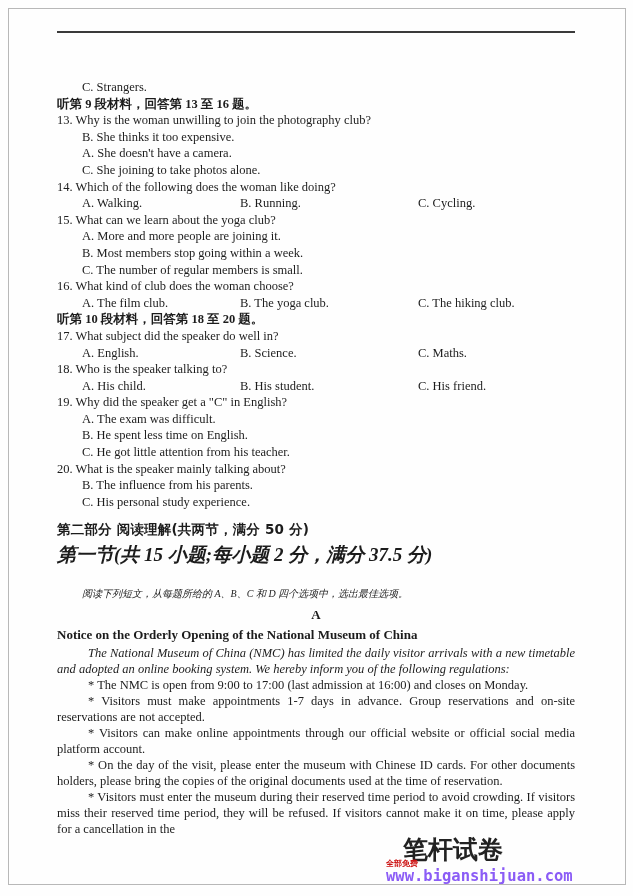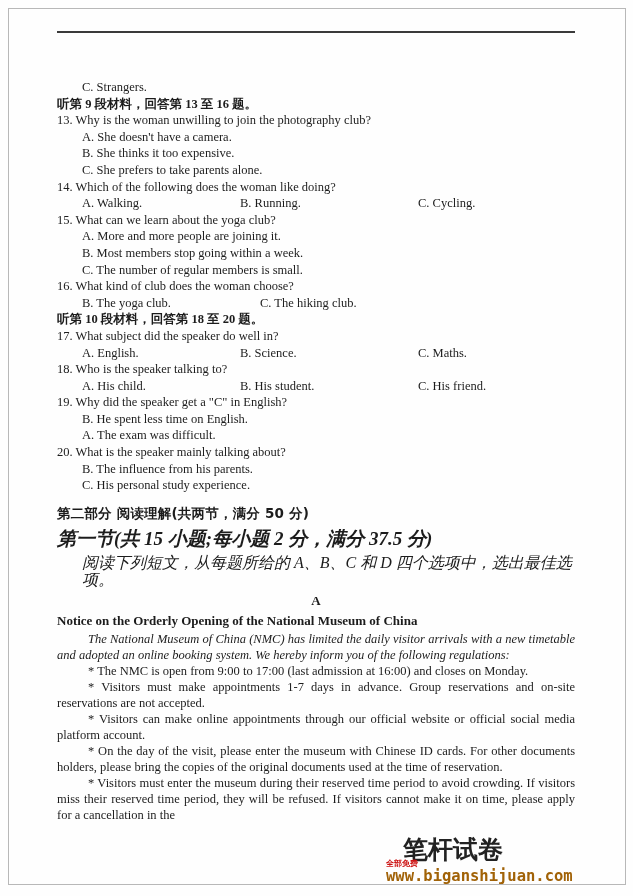--- a/index.html
+++ b/index.html
@@ -51,23 +51,23 @@
     letter-spacing: 0.2px;
   }
   .part2-subheading {
     margin-top: 8px;
     font-size: 19px;
     font-weight: bold;
     font-style: italic;
     line-height: 17px;
   }
   .part2-instruction {
-    margin-top: 7px;
+    margin-top: 22px;
     font-style: italic;
-    font-size: 16px;
+    font-size: 10px;
     line-height: 17px;
     padding-left: 25px;
   }
   .passage-label {
     margin-top: 4px;
     text-align: center;
     font-weight: bold;
     font-size: 13px;
     line-height: 17px;
   }
@@ -113,42 +113,42 @@
     font-weight: bold;
     font-size: 8px;
     line-height: 9px;
   }
   .wm-url {
     display: block;
     font-family: "DejaVu Sans Mono", "Liberation Mono", monospace;
     font-weight: bold;
     font-size: 15.5px;
     line-height: 17px;
-    color: #a16207;
+    color: #8b5cf6;
     white-space: nowrap;
   }
 </style>
 </head>
 <body>
 
 <div class="page">
   <div class="page-border"></div>
 
   <div class="content body-text">
     <div class="header-rule"></div>
 
     <div class="first-line opt-line">C. Strangers.</div>
 
     <div class="cn-serif-bold">听第 9 段材料，回答第 13 至 16 题。</div>
 
     <div>
       <div>13. Why is the woman unwilling to join the photography club?</div>
+      <div class="opt-line">B. She thinks it too expensive.</div>
       <div class="opt-line">A. She doesn't have a camera.</div>
-      <div class="opt-line">B. She thinks it too expensive.</div>
-      <div class="opt-line">C. She prefers to take parents alone.</div>
+      <div class="opt-line">C. She joining to take photos alone.</div>
     </div>
 
     <div>
       <div>14. Which of the following does the woman like doing?</div>
       <div class="optrow">
         <span class="colA">A. Walking.</span>
         <span class="colB">B. Running.</span>
         <span class="colC">C. Cycling.</span>
       </div>
     </div>
@@ -156,20 +156,21 @@
     <div>
       <div>15. What can we learn about the yoga club?</div>
       <div class="opt-line">A. More and more people are joining it.</div>
       <div class="opt-line">B. Most members stop going within a week.</div>
       <div class="opt-line">C. The number of regular members is small.</div>
     </div>
 
     <div>
       <div>16. What kind of club does the woman choose?</div>
       <div class="optrow">
+        <span class="colA">A. The film club.</span>
         <span class="colB">B. The yoga club.</span>
         <span class="colC">C. The hiking club.</span>
       </div>
     </div>
 
     <div class="cn-serif-bold">听第 10 段材料，回答第 18 至 20 题。</div>
 
     <div>
       <div>17. What subject did the speaker do well in?</div>
       <div class="optrow">
@@ -183,22 +184,23 @@
       <div>18. Who is the speaker talking to?</div>
       <div class="optrow">
         <span class="colA">A. His child.</span>
         <span class="colB">B. His student.</span>
         <span class="colC">C. His friend.</span>
       </div>
     </div>
 
     <div>
       <div>19. Why did the speaker get a "C" in English?</div>
+      <div class="opt-line">A. The exam was difficult.</div>
       <div class="opt-line">B. He spent less time on English.</div>
-      <div class="opt-line">A. The exam was difficult.</div>
+      <div class="opt-line">C. He got little attention from his teacher.</div>
     </div>
 
     <div>
       <div>20. What is the speaker mainly talking about?</div>
       <div class="opt-line">B. The influence from his parents.</div>
       <div class="opt-line">C. His personal study experience.</div>
     </div>
 
     <div class="part2-heading">第二部分 阅读理解(共两节，满分 50 分)</div>
     <div class="part2-subheading">第一节(共 15 小题;每小题 2 分，满分 37.5 分)</div>

